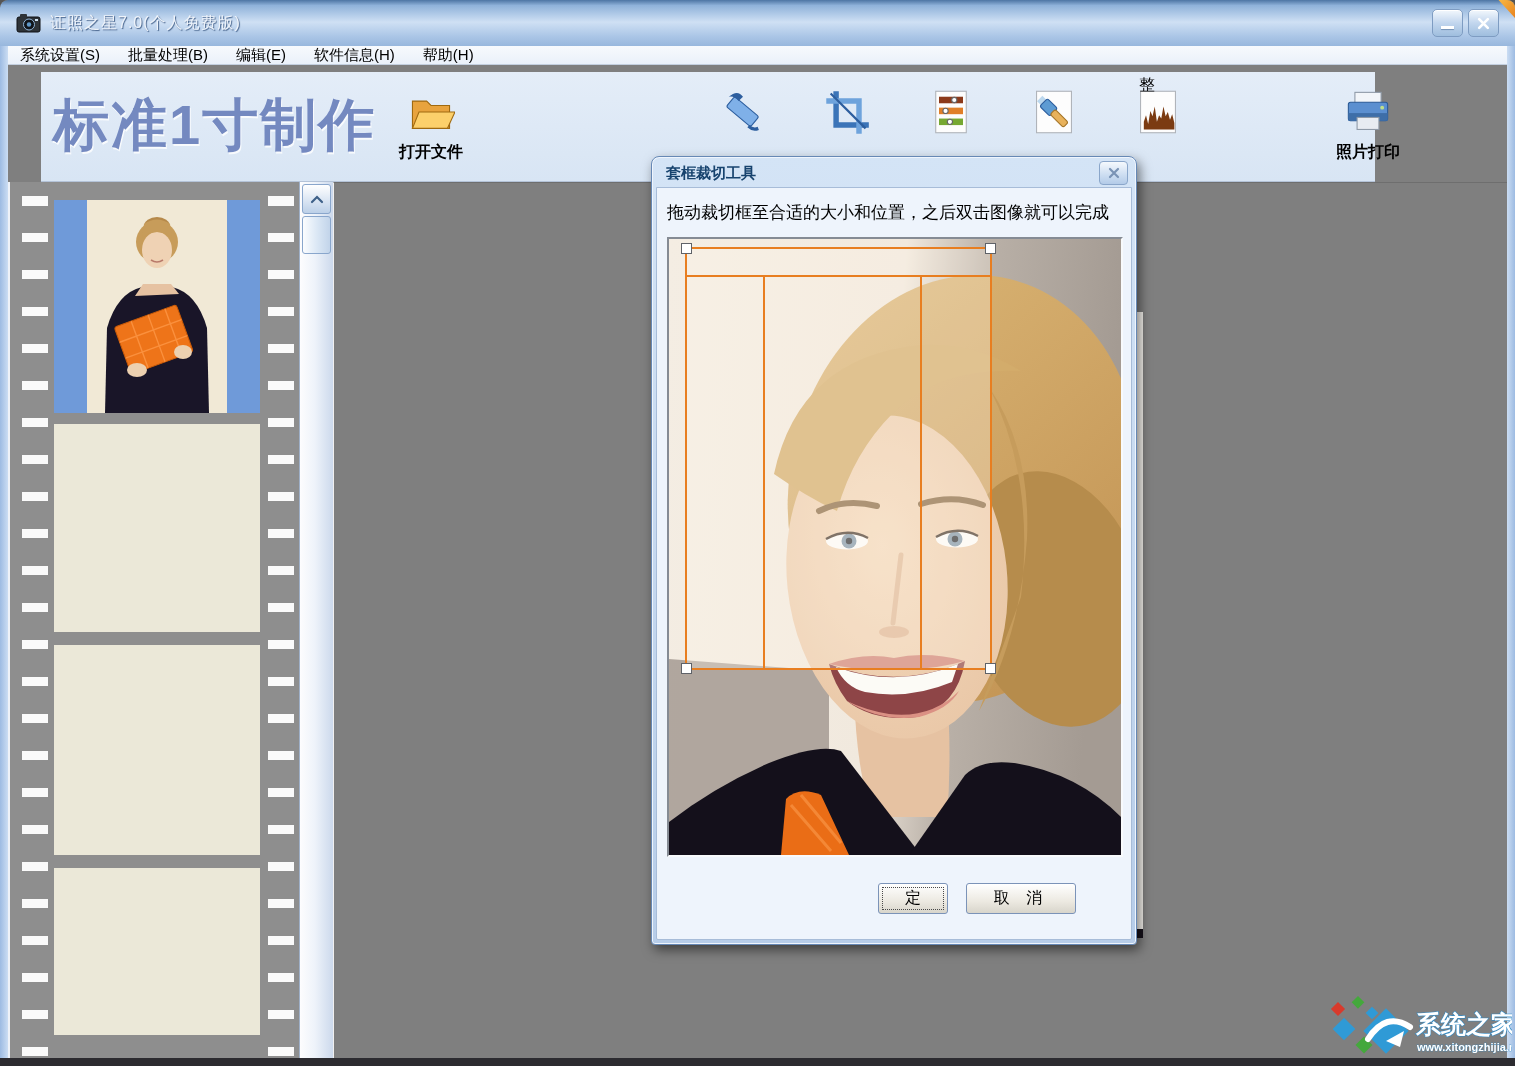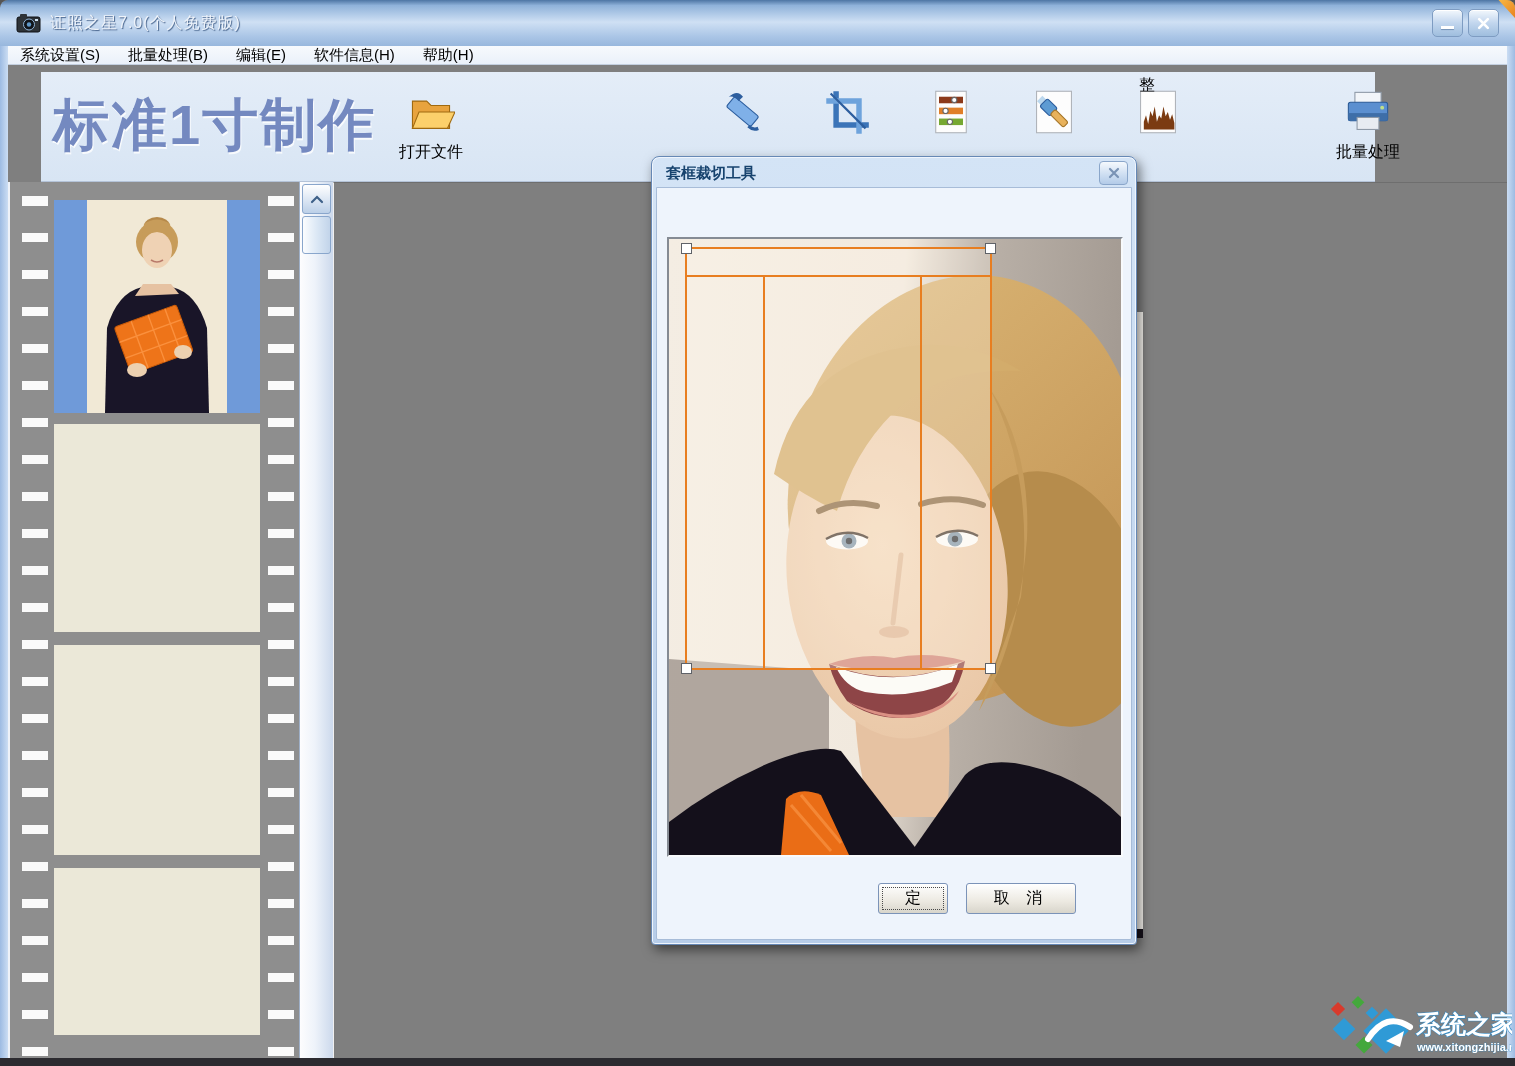--- a/index.html
+++ b/index.html
@@ -27,21 +27,21 @@
   .menubar { position:absolute; left:0; top:46px; width:1515px; height:19px;
     background:linear-gradient(180deg,#f7fafd,#eaf1fa); border-bottom:1px solid #c3cfdf;
     display:flex; align-items:center; padding-left:20px; gap:28px; }
   .menu-item { font-size:15px; color:#000; cursor:default; }
 
   
   .toolbar { position:absolute; left:0; top:72px; width:1334px; height:110px;
     background:linear-gradient(180deg,#e4edf8,#d8e5f4); border-bottom:1px solid #b4c3d8;margin-left:41px; }
   .page-title { position:absolute; left:12px; top:16px; font-size:56px; font-weight:900;
     color:#7489c0; letter-spacing:2px; text-shadow:1px 2px 0 rgba(255,255,255,.8); }
-  .tool { position:absolute; top:16px; width:90px; text-align:center; }
+  .tool { position:absolute; top:16px; width:90px; text-align:center;font-weight:bold; }
   .ticon { display:block; width:48px; height:48px; margin:0 auto; }
   .tlabel { display:block; margin-top:6px; font-size:16px; color:#000; }
   .label-frag { position:absolute; left:1139px; top:75px; font-size:16px; color:#000; }
 
   
   .filmstrip { position:absolute; left:8px; top:182px; width:291px; height:876px;
     background:#8e8e8e; border-left:2px solid #eef2f8; overflow:hidden; }
   .holes { position:absolute; top:0; bottom:0; width:26px;
     background:repeating-linear-gradient(180deg, rgba(0,0,0,0) 0 14px, #fafafa 14px 23.5px, rgba(0,0,0,0) 23.5px 37px); }
   .holes-left { left:12px; } .holes-right { left:258px; }
@@ -222,21 +222,21 @@
 
 
     <div class="tool" style="left:1282px">
       <svg class="ticon" viewBox="0 0 44 44">
         <rect x="10" y="4" width="24" height="11" fill="#f2f5f9" stroke="#8f9aa8"></rect>
         <rect x="4" y="13" width="36" height="17" rx="2" fill="#5b8fd0" stroke="#2a5a96"></rect>
         <rect x="4" y="23" width="36" height="7" fill="#3e6ea8"></rect>
         <rect x="12" y="27" width="20" height="11" fill="#e8ecf2" stroke="#8f9aa8"></rect>
         <circle cx="35" cy="18" r="1.8" fill="#bfe08a"></circle>
       </svg>
-      <span class="tlabel">批量处理</span>
+      <span class="tlabel">照片打印</span>
     </div>
   </div>
 
   <span class="label-frag">整</span>
 
   <div class="filmstrip">
     <div class="holes holes-left"></div>
     <div class="holes holes-right"></div>
 
     <div class="slot slot1">
@@ -284,20 +284,21 @@
   <div class="bottom-bar"></div>
 
   <div class="dialog">
     <div class="dlg-title">套框裁切工具</div>
     <div class="dlg-close">
       <svg width="12" height="12" viewBox="0 0 12 12">
         <path d="M2 2 L10 10 M10 2 L2 10" stroke="#7a93b5" stroke-width="2.2" stroke-linecap="round"></path>
       </svg>
     </div>
     <div class="dlg-client"></div>
+    <div class="dlg-instruction">拖动裁切框至合适的大小和位置，之后双击图像就可以完成</div>
 
     <div class="dlg-img">
       <svg class="portrait" viewBox="0 0 452 616" preserveAspectRatio="none">
         <defs>
           <linearGradient id="bgG" x1="0" y1="0" x2="1" y2="0.12">
             <stop offset="0" stop-color="#f4ede3"></stop>
               <stop offset=".52" stop-color="#f1e9de"></stop>
             <stop offset=".70" stop-color="#b9b0a7"></stop>
               <stop offset="1" stop-color="#a49b93"></stop>
           </linearGradient>

